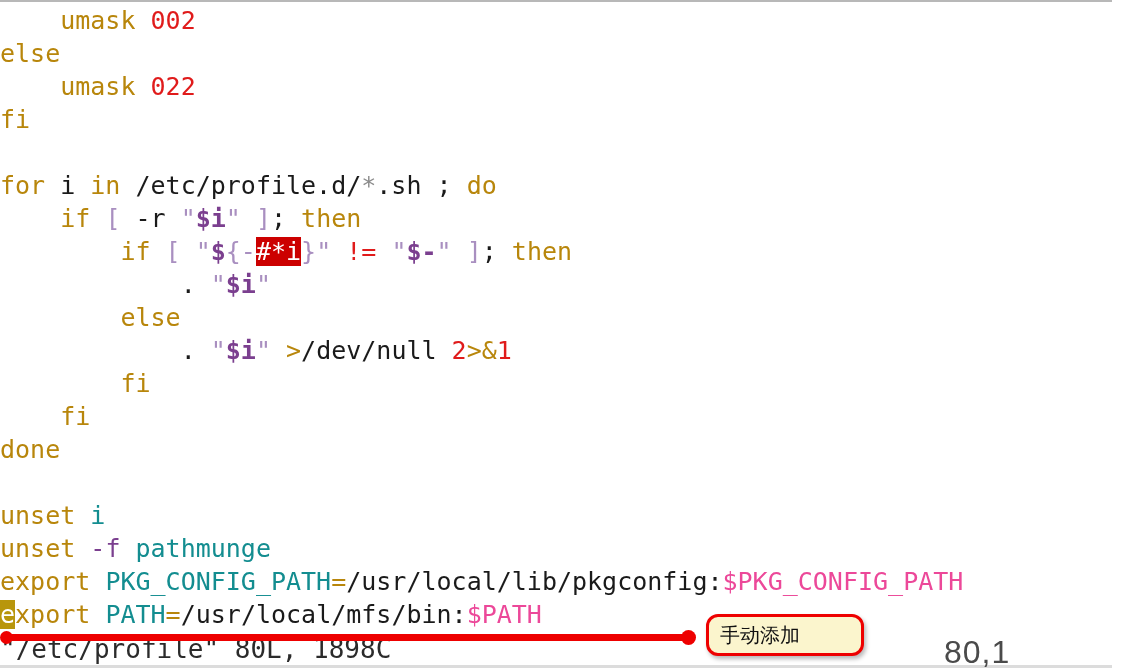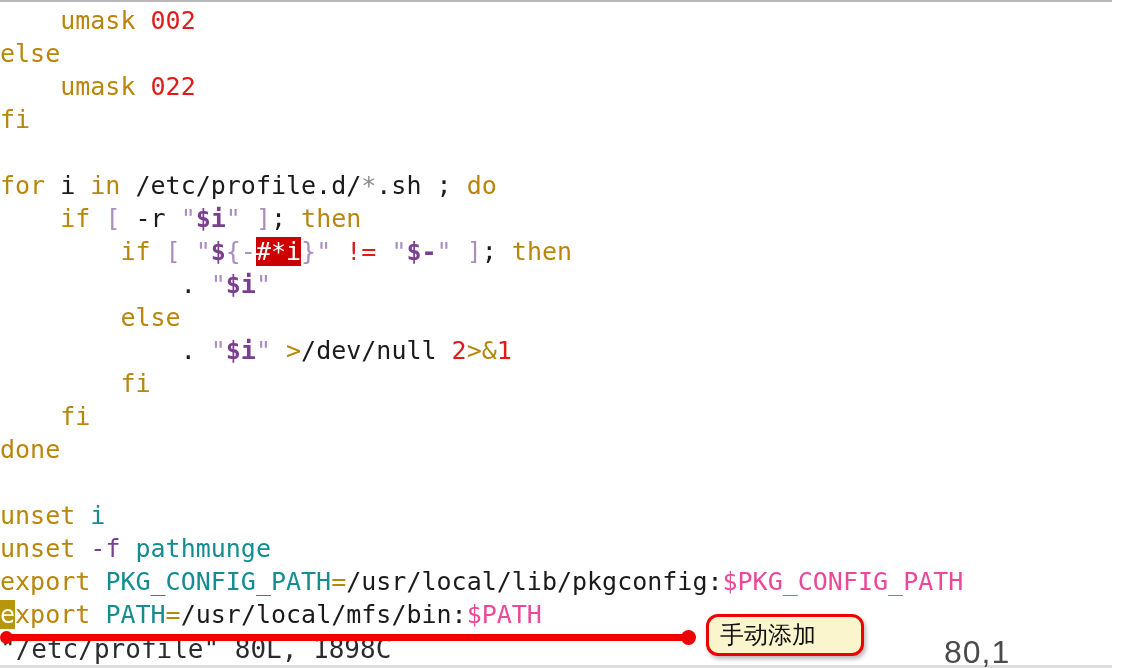--- a/index.html
+++ b/index.html
@@ -102,21 +102,21 @@
     border: 3px solid #ee0000;
     border-radius: 12px;
     box-sizing: border-box;
     display: flex;
     align-items: center;
     justify-content: flex-start;
     box-shadow: 2px 3px 4px rgba(0,0,0,0.28);
   }
   #callout-text {
     font-family: "DejaVu Sans", sans-serif;
-    font-size: 24px;
+    font-size: 20px;
     color: #111111;
     padding-left: 11px;
     white-space: nowrap;
   }
 </style>
 </head>
 <body>
 
 <div id="screen">
 

